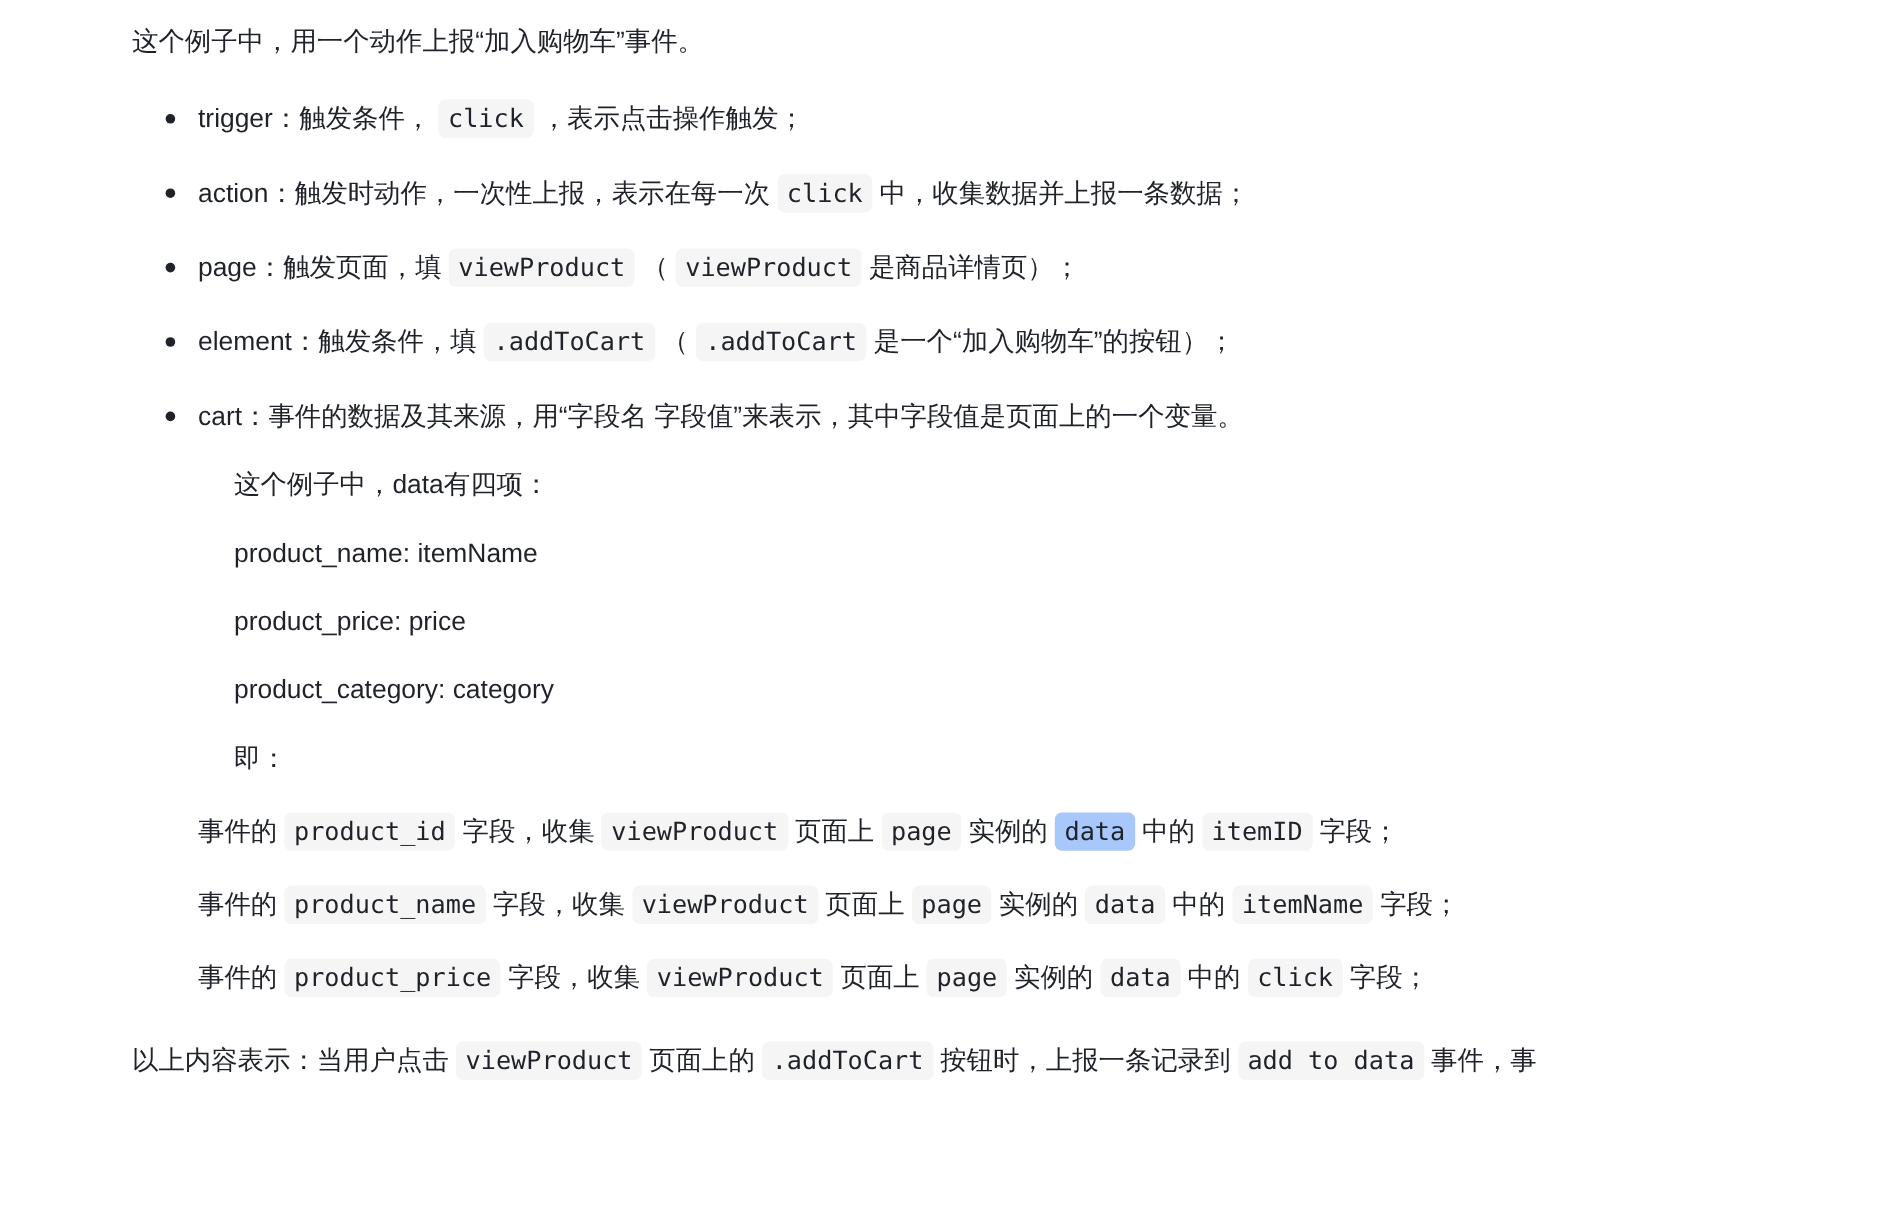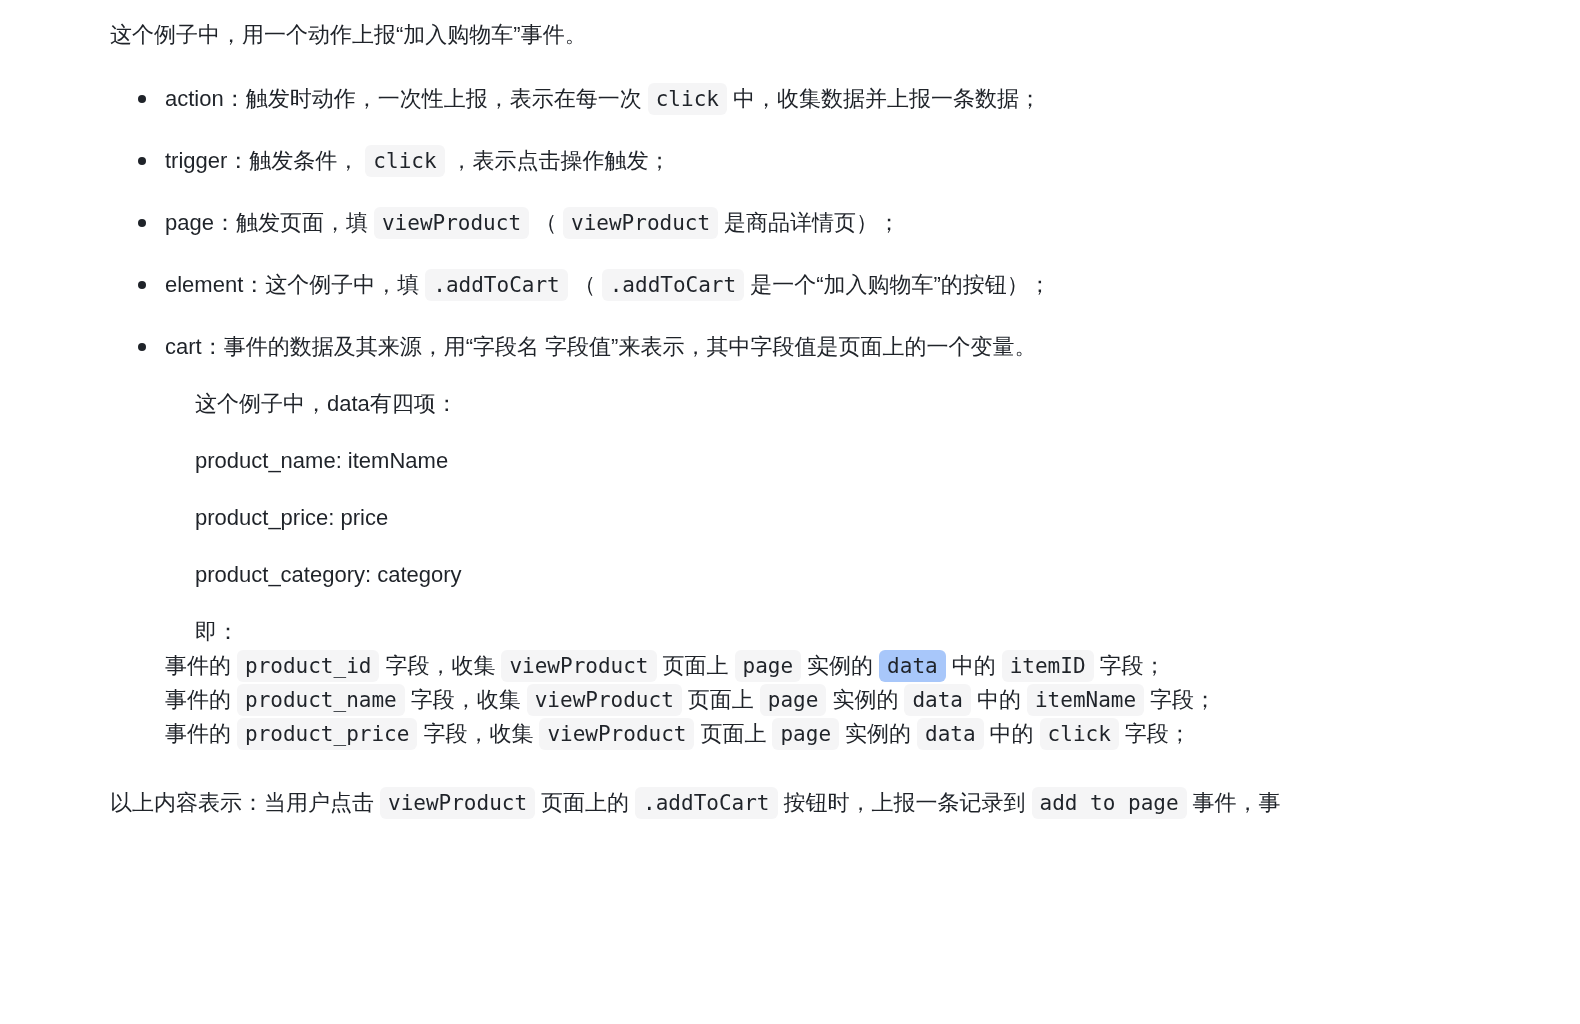--- a/index.html
+++ b/index.html
@@ -23,21 +23,21 @@
   .bullets > li{ position:relative; margin-bottom:28px; }
   .bullets > li::before{
     content:"";
     position:absolute;
     left:-27px; top:13px;
     width:8px; height:8px;
     border-radius:50%;
     background:var(--text);
   }
   .sub{ margin-top:23px;margin-left:30px; }
-  .subc{ }
+  .subc{ margin-top:27px; }
   .closing{ margin-top:35px; white-space:nowrap; overflow:hidden; }
   .code{
     font-family:"DejaVu Sans Mono", monospace;
     font-size:21px;
     background:var(--code-bg);
     border-radius:6px;
     padding:4px 8px;
     margin:0 6px;
     white-space:nowrap;
   }
@@ -45,39 +45,39 @@
 </style>
 </head>
 <body>
 
 <div class="doc">
 
   <p class="line intro"><span>这个例子中，用一个动作上报“加入购物车”事件。</span></p>
 
   <ul class="bullets">
     <li>
-      <span class="line"><span>action：触发时动作，一次性上报，表示在每一次</span><span class="code">click</span><span>中，收集数据并上报一条数据；</span></span>
+      <span class="line"><span>trigger：触发条件，</span><span class="code">click</span><span>，表示点击操作触发；</span></span>
     </li>
     <li>
-      <span class="line"><span>trigger：触发条件，</span><span class="code">click</span><span>，表示点击操作触发；</span></span>
+      <span class="line"><span>action：触发时动作，一次性上报，表示在每一次</span><span class="code">click</span><span>中，收集数据并上报一条数据；</span></span>
     </li>
     <li>
       <span class="line"><span>page：触发页面，填</span><span class="code">viewProduct</span><span>（</span><span class="code">viewProduct</span><span>是商品详情页）；</span></span>
     </li>
     <li>
-      <span class="line"><span>element：这个例子中，填</span><span class="code">.addToCart</span><span>（</span><span class="code">.addToCart</span><span>是一个“加入购物车”的按钮）；</span></span>
+      <span class="line"><span>element：触发条件，填</span><span class="code">.addToCart</span><span>（</span><span class="code">.addToCart</span><span>是一个“加入购物车”的按钮）；</span></span>
     </li>
     <li>
       <div class="line"><span>cart：事件的数据及其来源，用“字段名 字段值”来表示，其中字段值是页面上的一个变量。</span></div>
       <div class="line sub"><span>这个例子中，data有四项：</span></div>
       <div class="line sub"><span>product_name: itemName</span></div>
       <div class="line sub"><span>product_price: price</span></div>
       <div class="line sub"><span>product_category: category</span></div>
       <div class="line sub"><span>即：</span></div>
       <div class="line subc"><span>事件的</span><span class="code">product_id</span><span>字段，收集</span><span class="code">viewProduct</span><span>页面上</span><span class="code">page</span><span>实例的</span><span class="code hl">data</span><span>中的</span><span class="code">itemID</span><span>字段；</span></div>
       <div class="line subc"><span>事件的</span><span class="code">product_name</span><span>字段，收集</span><span class="code">viewProduct</span><span>页面上</span><span class="code">page</span><span>实例的</span><span class="code">data</span><span>中的</span><span class="code">itemName</span><span>字段；</span></div>
       <div class="line subc"><span>事件的</span><span class="code">product_price</span><span>字段，收集</span><span class="code">viewProduct</span><span>页面上</span><span class="code">page</span><span>实例的</span><span class="code">data</span><span>中的</span><span class="code">click</span><span>字段；</span></div>
     </li>
   </ul>
 
-  <p class="line closing"><span>以上内容表示：当用户点击</span><span class="code">viewProduct</span><span>页面上的</span><span class="code">.addToCart</span><span>按钮时，上报一条记录到</span><span class="code">add to page</span><span>事件，事</span></p>
+  <p class="line closing"><span>以上内容表示：当用户点击</span><span class="code">viewProduct</span><span>页面上的</span><span class="code">.addToCart</span><span>按钮时，上报一条记录到</span><span class="code">add to data</span><span>事件，事</span></p>
 
 </div>
 
 </body></html>

